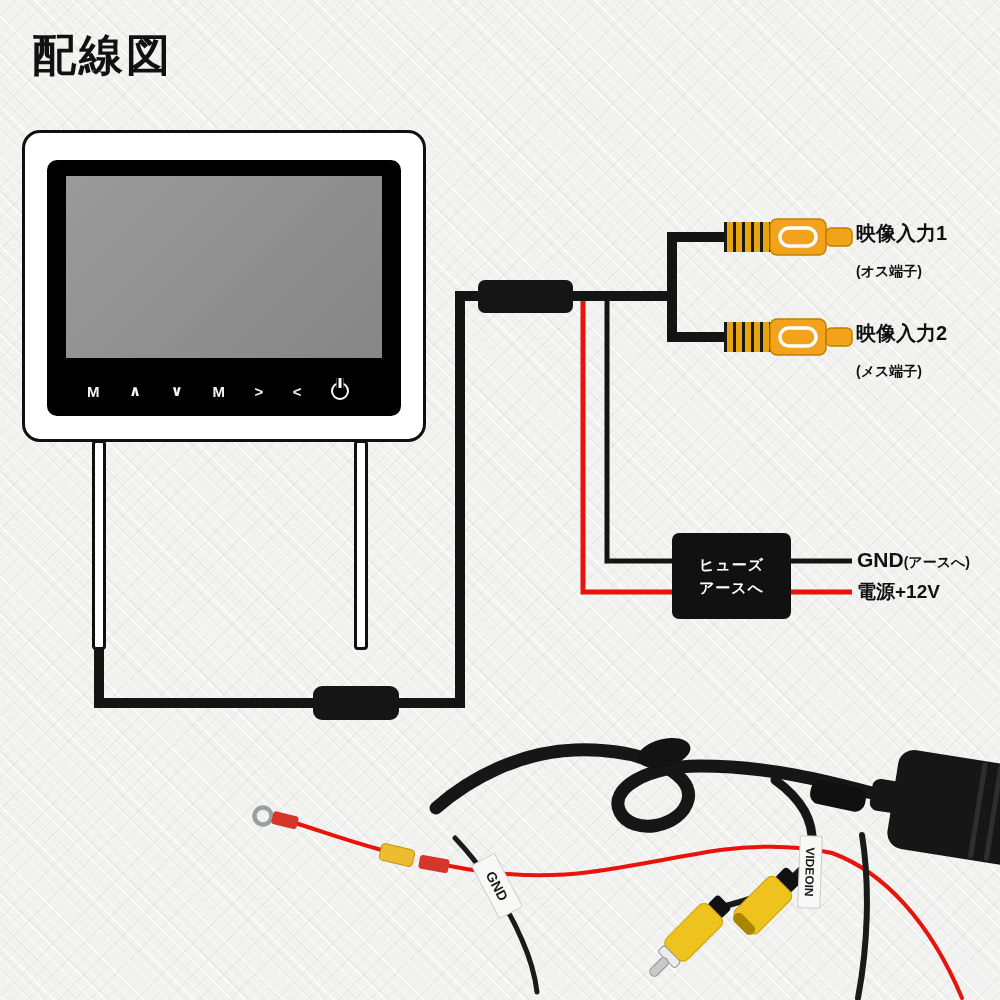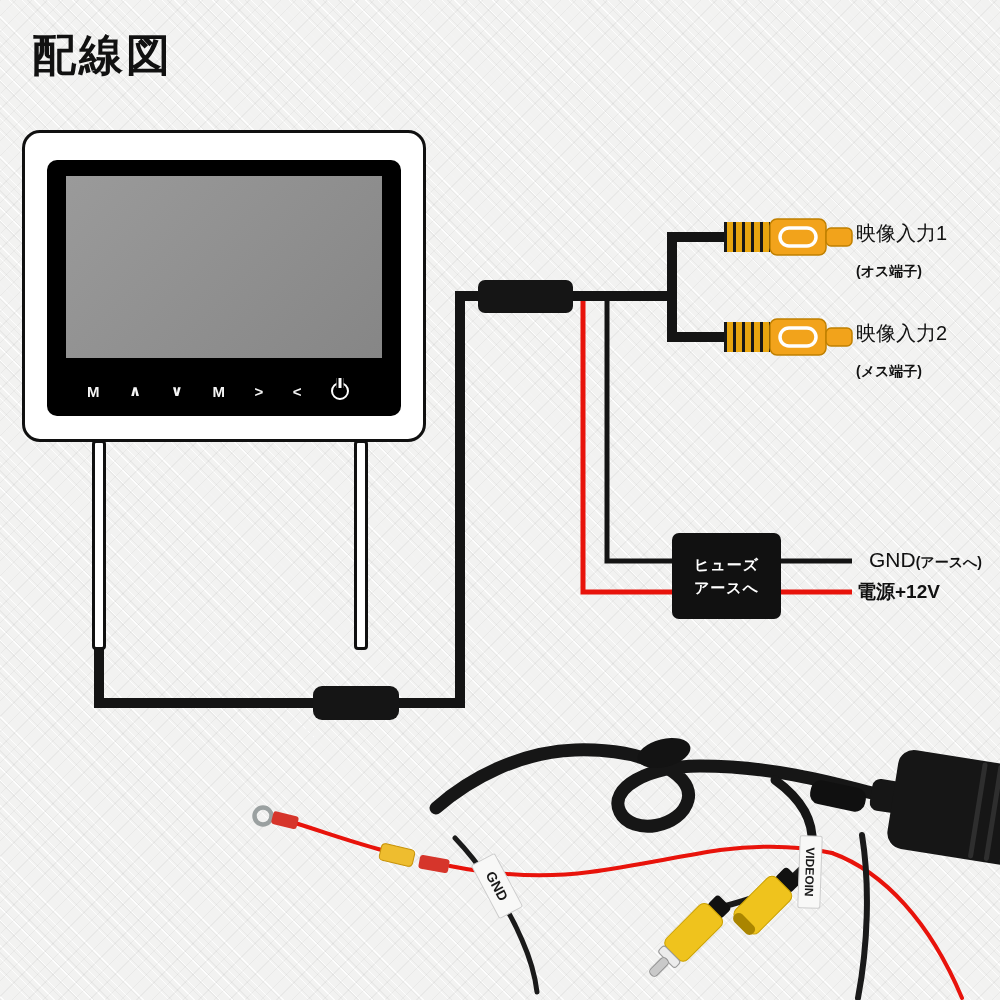--- a/index.html
+++ b/index.html
@@ -52,33 +52,33 @@
   }
   .stand{
     position:absolute;width:14px;height:210px;top:440px;z-index:2;
     background:#fff;border:3px solid #101010;border-radius:4px;box-sizing:border-box;
   }
   .stand-l{left:92px;}
   .stand-r{left:354px;}
 
   
   .fusebox{
-    position:absolute;left:672px;top:533px;width:109px;height:86px;z-index:2;
+    position:absolute;left:672px;top:533px;width:119px;height:86px;z-index:2;
     background:#111;border-radius:7px;color:#fff;
     display:flex;flex-direction:column;justify-content:center;align-items:center;
     font-size:15px;font-weight:bold;line-height:1.55;letter-spacing:1px;
   }
 
   
   .lbl{position:absolute;z-index:3;color:#111;white-space:nowrap;}
-  .lbl .big{font-size:20px;font-weight:normal;display:block;line-height:1.15;}
+  .lbl .big{font-size:20px;font-weight:bold;display:block;line-height:1.15;}
   .lbl .small{font-size:14px;font-weight:bold;display:block;margin-top:18px;}
   .lbl-v1{left:856px;top:222px;}
   .lbl-v2{left:856px;top:322px;}
-  .lbl-gnd{left:857px;top:548px;margin-left:12px;}
+  .lbl-gnd{left:857px;top:548px;}
   .lbl-gnd .big{display:inline;font-size:21px;}
   .lbl-gnd .note{display:inline;font-size:14px;font-weight:bold;}
   .lbl-12v{left:857px;top:579px;font-size:19px;font-weight:bold;text-align:center;}
 </style>
 </head>
 <body>
 
 <div class="stage">
 
   <h1 class="title">配線図</h1>

